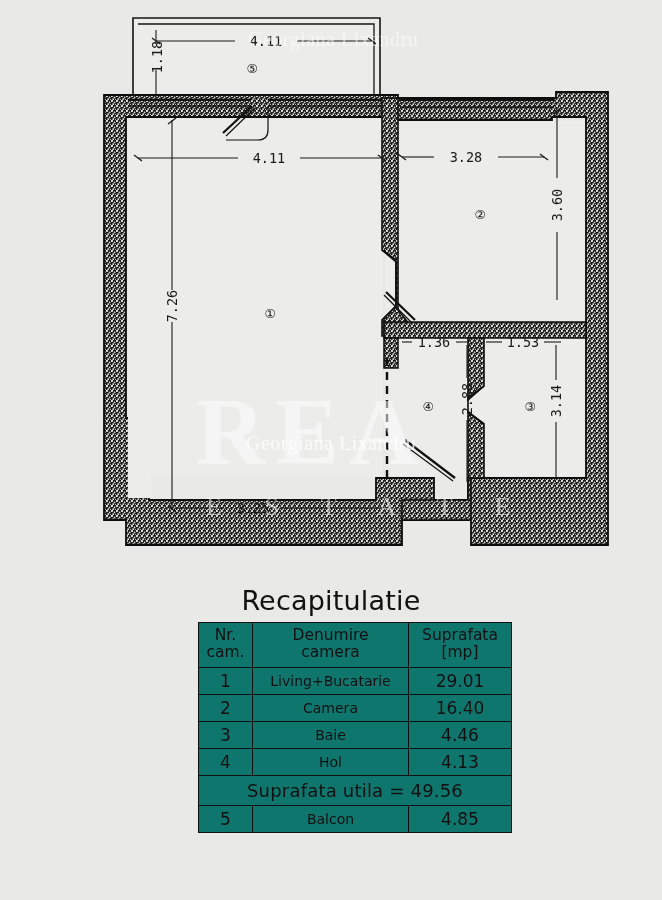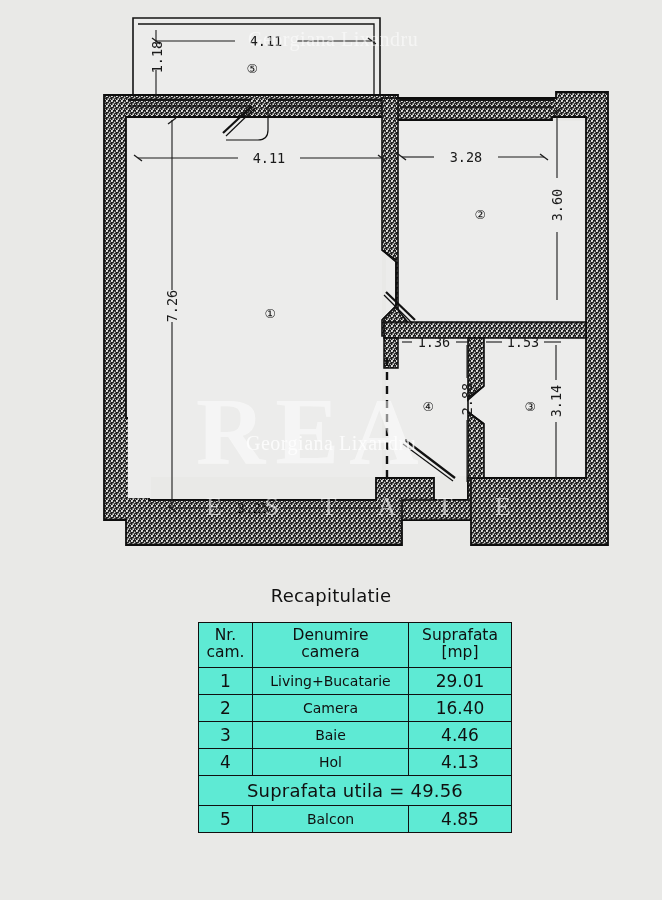--- a/index.html
+++ b/index.html
@@ -83,21 +83,21 @@
   
   #recap {
     position: absolute;
     left: 0;
     top: 575px;
     width: 662px;
   }
   #recap-title {
     text-align: center;
     font-family: "DejaVu Sans", sans-serif;
-    font-size: 18px;
+    font-size: 27px;
     color: #111111;
     margin-top: 10px;
     letter-spacing: 0.2px;
   }
   #recap-table-holder {
     position: absolute;
     left: 198px;
     top: 47px;
     width: 313px;
   }
@@ -106,21 +106,21 @@
     width: 313px;
     background: #ececea;
     table-layout: fixed;
   }
   table#recap-table td {
     border: 1.5px solid #101010;
     color: #101010;
     font-family: "DejaVu Sans", sans-serif;
     text-align: center;
     padding: 0;
-    background: #5eead4;
+    background: #0f766e;
   }
   .hdr-cell { font-size: 15.5px; line-height: 1.12; padding: 4px 1px 5px 1px !important; }
   .col-nr  { width: 54px; }
   .col-nm  { width: 156px; }
   .col-sf  { width: 103px; }
   .body-cell { font-size: 17px; height: 26px; }
   .name-cell { font-size: 14px; }
   .sum-cell { font-size: 18px; height: 29px; letter-spacing: 0.2px; }
   .cut-cell { font-size: 18px; height: 26px; overflow: hidden; }
   #cut-row td { border-bottom: none; }

